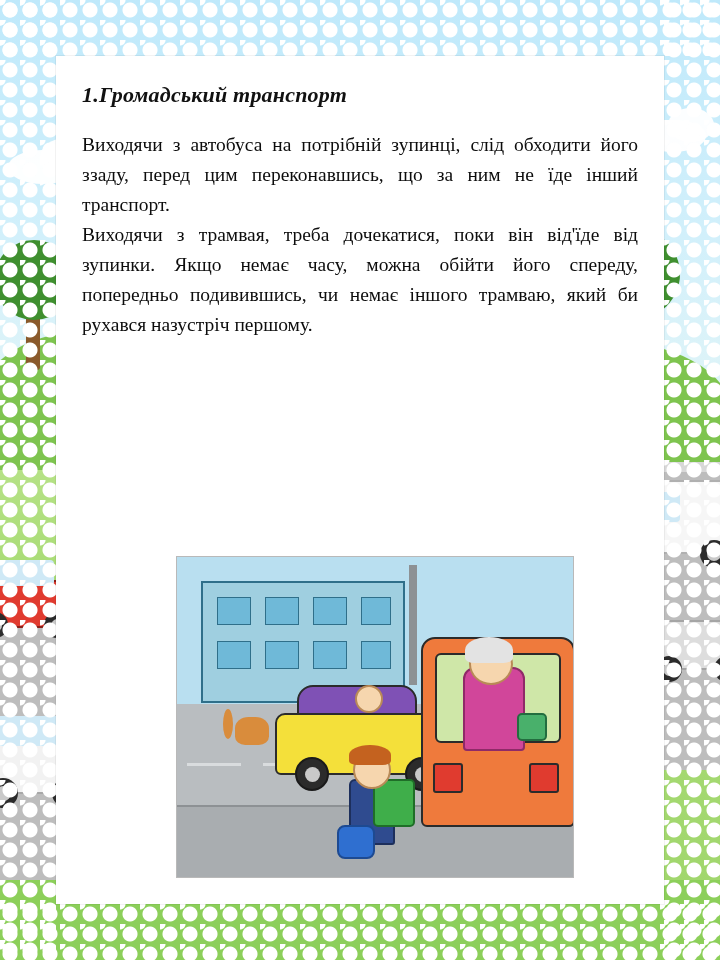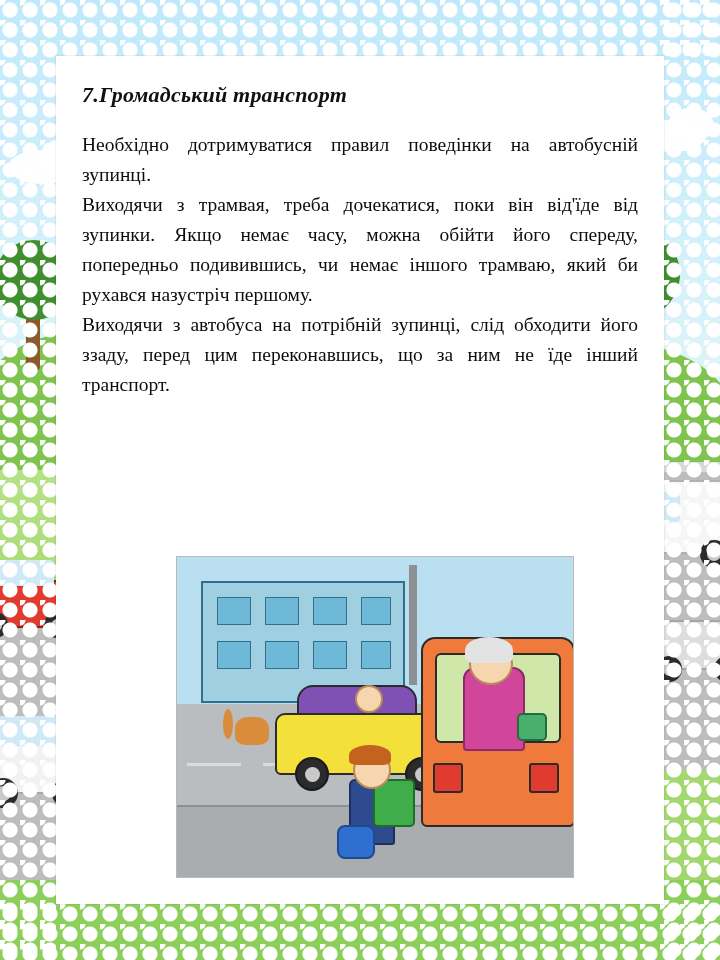--- a/index.html
+++ b/index.html
@@ -346,26 +346,25 @@
   <div class="lace">
     <div class="lace-side lace-top"></div>
     <div class="lace-side lace-bottom"></div>
     <div class="lace-side lace-left"></div>
     <div class="lace-side lace-right"></div>
   </div>
 
   <div class="sheet">
     <div class="sheet-inner">
 
-      <h1 class="doc-title nosel">7.Громадський транспорт</h1>
+      <h1 class="doc-title nosel">1.Громадський транспорт</h1>
 
       <div class="body-text">
-        <p>Необхідно дотримуватися правил поведінки на автобусній зупинці.</p>
+        <p>Виходячи з автобуса на потрібній зупинці, слід обходити його ззаду, перед цим переконавшись, що за ним не їде інший транспорт.</p>
         <p>Виходячи з трамвая, треба дочекатися, поки він від'їде від зупинки. Якщо немає часу, можна обійти його спереду, попередньо подивившись, чи немає іншого трамваю, який би рухався назустріч першому.</p>
-        <p>Виходячи з автобуса на потрібній зупинці, слід обходити його ззаду, перед цим переконавшись, що за ним не їде інший транспорт.</p>
       </div>
 
       <div class="figure">
         <div class="fig-sky"></div>
 
         <div class="fig-building" style="left:24px; top:24px; width:200px; height:118px;"></div>
         <div class="fig-window" style="left:40px;  top:40px; width:32px; height:26px;"></div>
         <div class="fig-window" style="left:88px;  top:40px; width:32px; height:26px;"></div>
         <div class="fig-window" style="left:136px; top:40px; width:32px; height:26px;"></div>
         <div class="fig-window" style="left:184px; top:40px; width:28px; height:26px;"></div>

